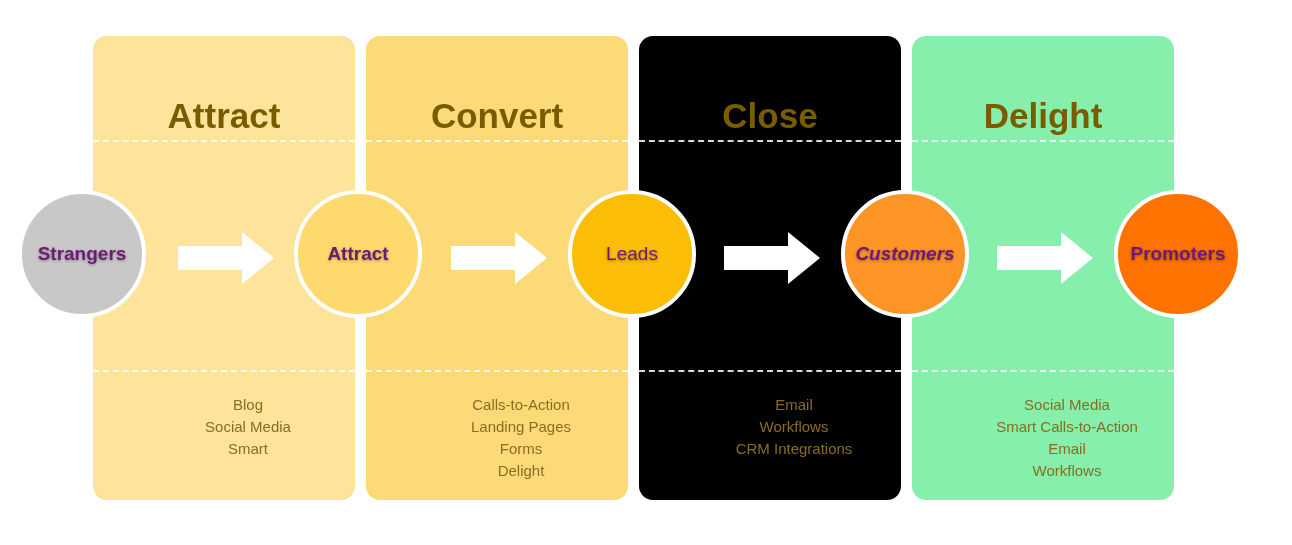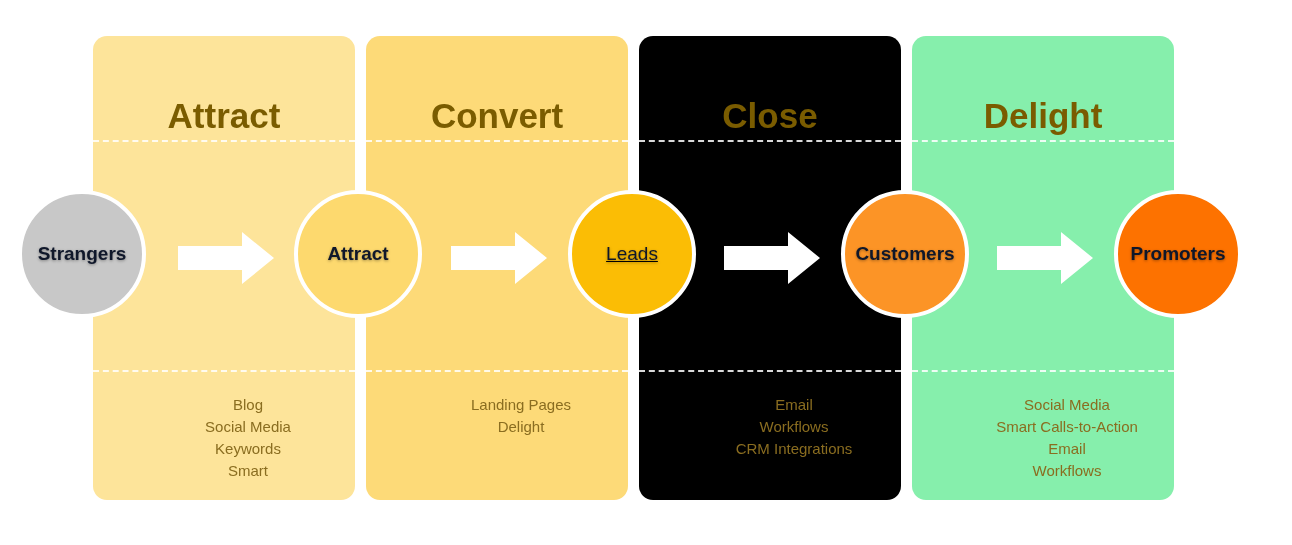--- a/index.html
+++ b/index.html
@@ -11,45 +11,46 @@
   .dash { position: absolute; left: 0; right: 0; height: 0;
           border-top: 2px dashed rgba(255,255,255,0.85); }
   .dash.top { top: 104px; }
   .dash.bot { top: 334px; }
   .tools { position: absolute; top: 358px; left: 0; right: 0; text-align: center;
            font-size: 15px; line-height: 22px; color: #8a6d20; }
   .tools div { white-space: nowrap; padding-left: 48px; }
   .stage { position: absolute; top: 190px; width: 128px; height: 128px; border-radius: 50%;
            border: 4px solid #ffffff; box-sizing: border-box;
            display: flex; align-items: center; justify-content: center; }
-  .stage span { color: #0f172a; font-size: 19px; font-weight: bold;
+  .stage span { color: #701a75; font-size: 19px; font-weight: bold;
                 text-shadow: 0 1px 3px rgba(0,0,0,0.35); white-space: nowrap; }
   .arrow { position: absolute; top: 232px; width: 96px; height: 52px; }
 </style>
 </head>
 <body>
 
 <div class="panel" style="left:93px;background:#fde49a;">
   <div class="panel-title">Attract</div>
   <div class="dash top"></div>
   <div class="dash bot"></div>
   <div class="tools">
     <div>Blog</div>
     <div>Social Media</div>
-    <div>Keywords</div>
     <div>Smart</div>
   </div>
 </div>
 
 <div class="panel" style="left:366px;background:#fdda78;">
   <div class="panel-title">Convert</div>
   <div class="dash top"></div>
   <div class="dash bot"></div>
   <div class="tools">
+    <div>Calls-to-Action</div>
     <div>Landing Pages</div>
+    <div>Forms</div>
     <div>Delight</div>
   </div>
 </div>
 
 <div class="panel" style="left:639px;background:#000000;">
   <div class="panel-title">Close</div>
   <div class="dash top"></div>
   <div class="dash bot"></div>
   <div class="tools">
     <div>Email</div>
@@ -82,21 +83,21 @@
 <svg class="arrow" style="left:997px;" viewBox="0 0 96 52">
   <polygon points="0,14 64,14 64,0 96,26 64,52 64,38 0,38" fill="#ffffff"></polygon>
 </svg>
 
 <div class="stage" style="left:18px;background:#c8c8c8;">
   <span>Strangers</span>
 </div>
 <div class="stage" style="left:294px;background:#fdd96e;">
   <span>Attract</span>
 </div>
-<div class="stage" style="left:568px;background:#fbbd05;text-decoration:underline;">
+<div class="stage" style="left:568px;background:#fbbd05;">
   <span style="font-weight:normal;">Leads</span>
 </div>
-<div class="stage" style="left:841px;background:#fc9426;">
+<div class="stage" style="left:841px;background:#fc9426;font-style:italic;">
   <span>Customers</span>
 </div>
 <div class="stage" style="left:1114px;background:#fd7200;">
   <span>Promoters</span>
 </div>
 
 </body></html>

